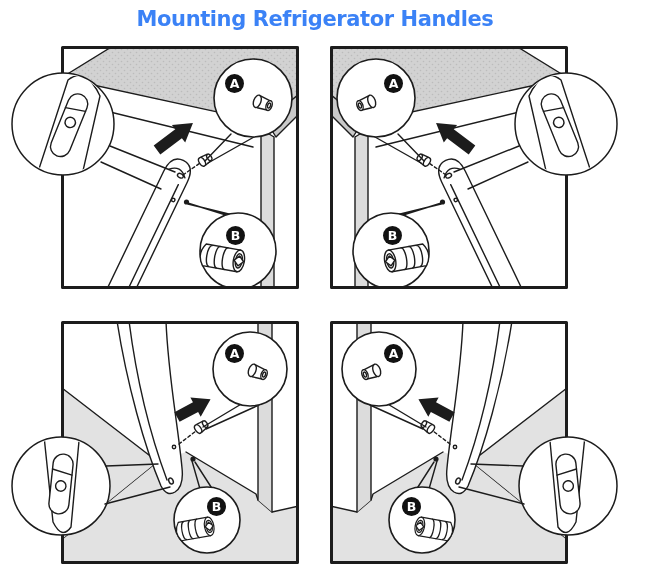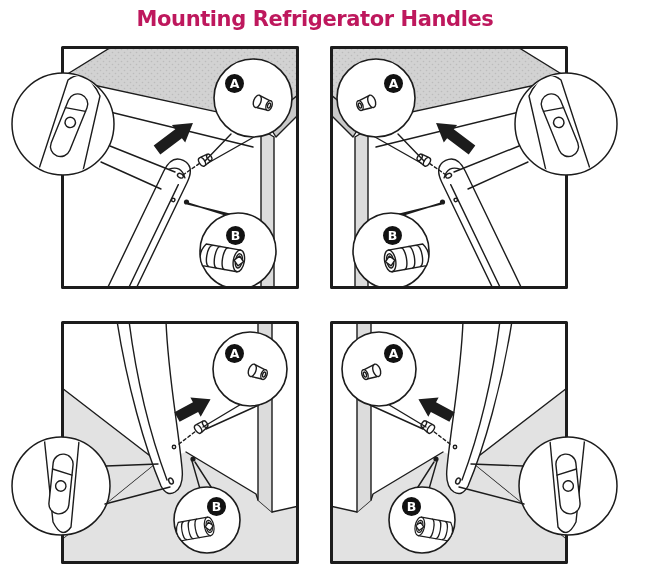--- a/index.html
+++ b/index.html
@@ -1,19 +1,19 @@
 <!DOCTYPE html>
 <html><head>
 <meta charset="utf-8">
 <style>
   html,body{margin:0;padding:0;background:#ffffff;}
   .stage{position:relative;width:646px;height:583px;background:#fff;overflow:hidden;
          font-family:"DejaVu Sans","Liberation Sans",sans-serif;}
   .title{position:absolute;left:0;top:7px;width:630px;text-align:center;
-         font-size:21px;font-weight:bold;color:#be185d;letter-spacing:-0.4px;}
+         font-size:21px;font-weight:bold;color:#3b82f6;letter-spacing:-0.4px;}
   .diagram-svg{position:absolute;left:0;top:0;}
   .badge{position:absolute;width:19px;height:19px;border-radius:50%;background:#121212;
          color:#ffffff;font-size:12.5px;font-weight:bold;line-height:19px;text-align:center;}
 </style>
 </head>
 <body>
 
 <div class="stage">
 
   <div class="title">Mounting Refrigerator Handles</div>

